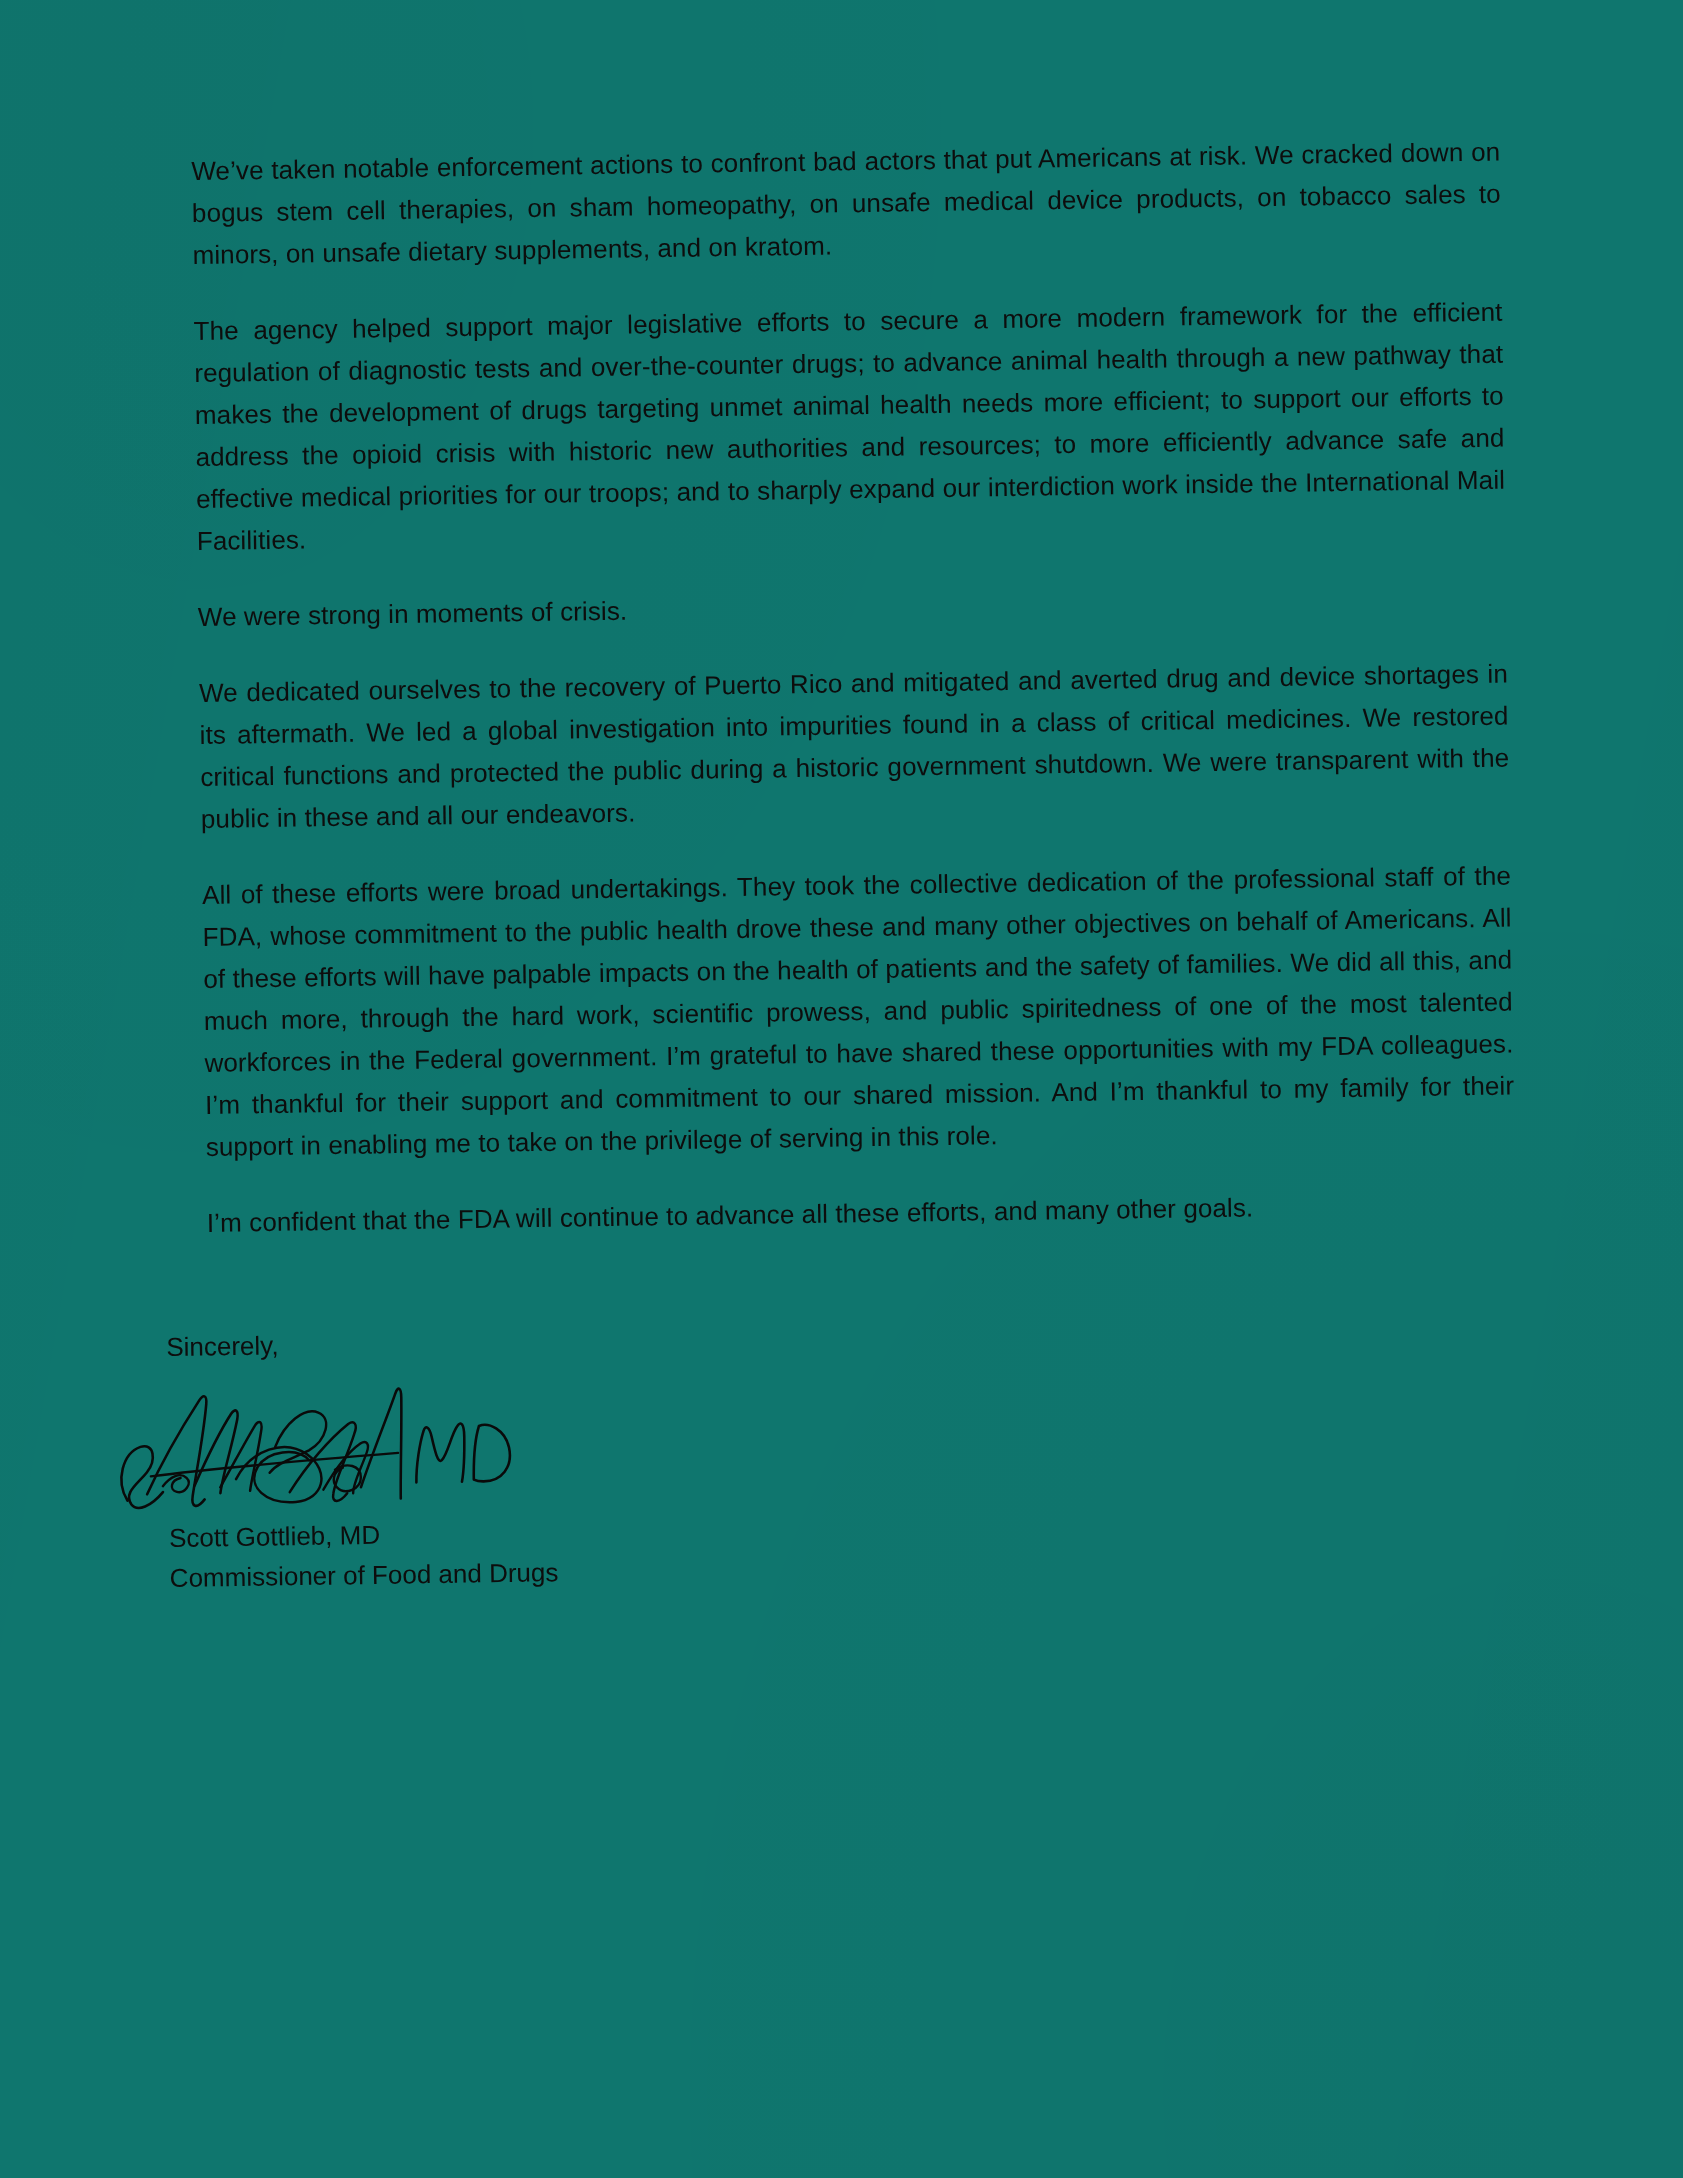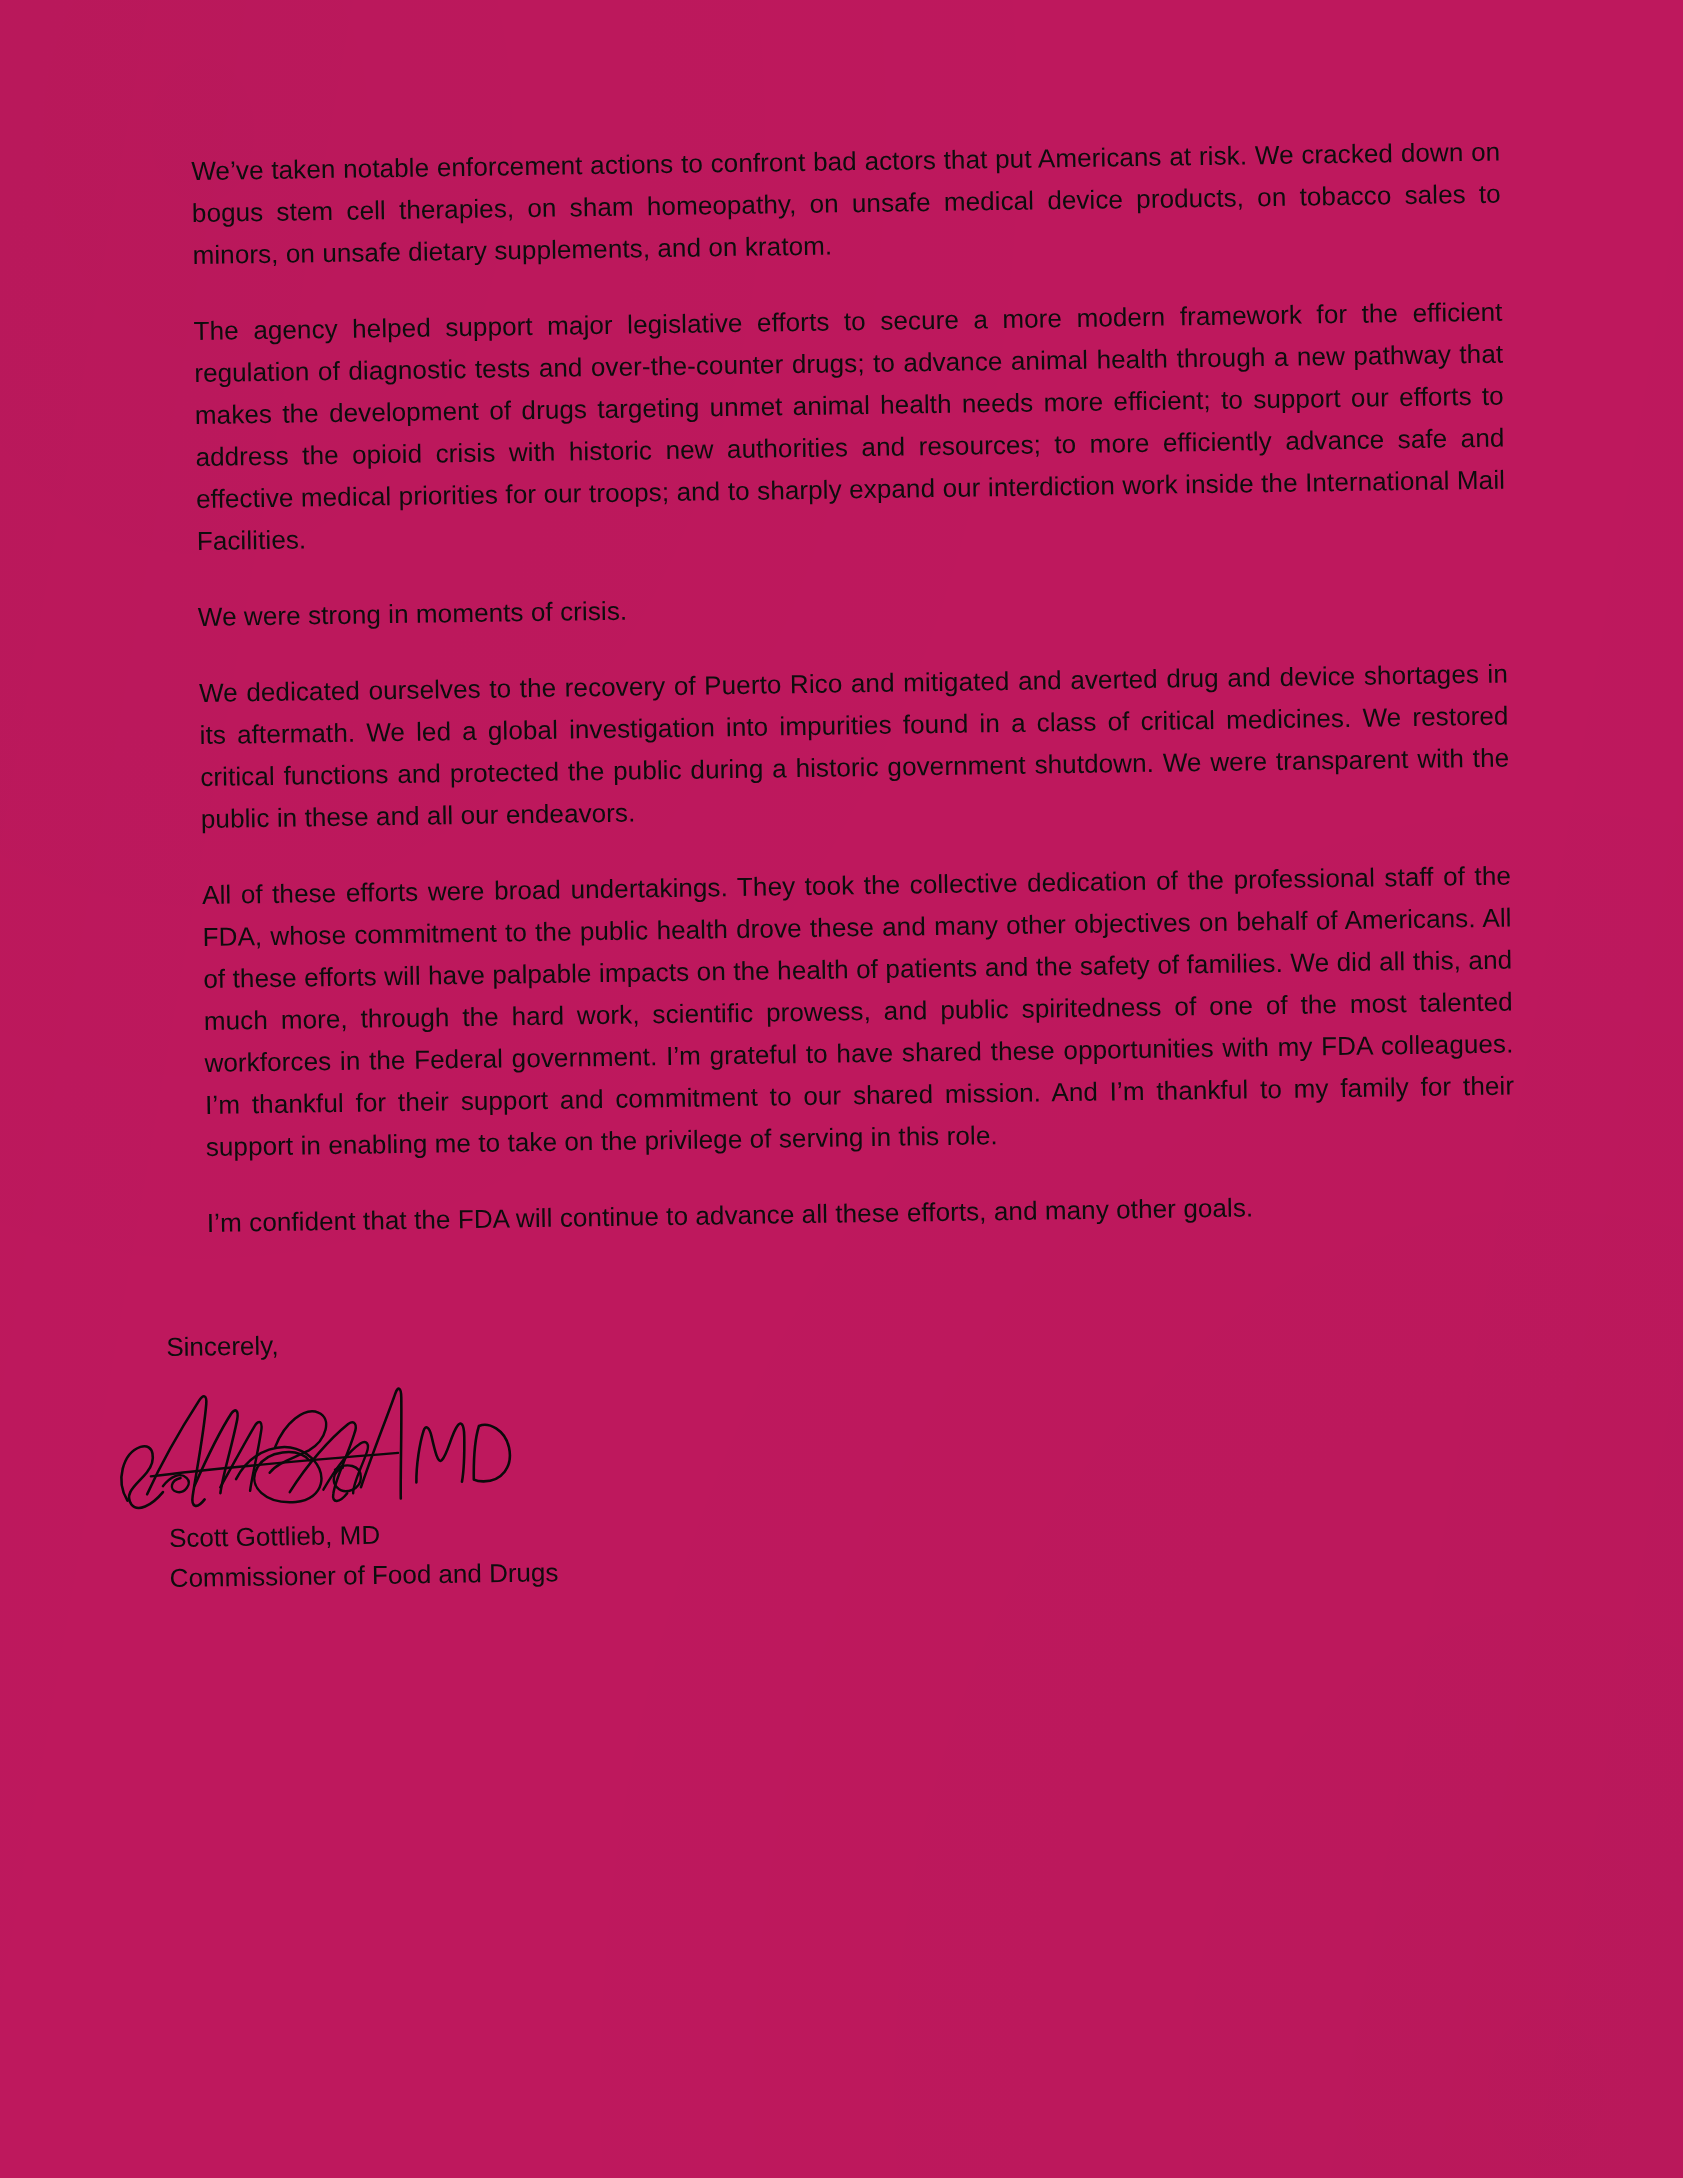--- a/index.html
+++ b/index.html
@@ -16,21 +16,21 @@
     overflow: hidden;
   }
 
   
   .page {
     position: absolute;
     left: 0;
     top: 0;
     width: 1683px;
     height: 2178px;
-    background: #be185d;
+    background: #0f766e;
   }
 
   
   .scan-noise {
     position: absolute;
     inset: 0;
     pointer-events: none;
     background:
       radial-gradient(ellipse at 12% 6%, rgba(0,0,0,0.018), rgba(0,0,0,0) 45%),
       radial-gradient(ellipse at 92% 96%, rgba(0,0,0,0.020), rgba(0,0,0,0) 50%),

